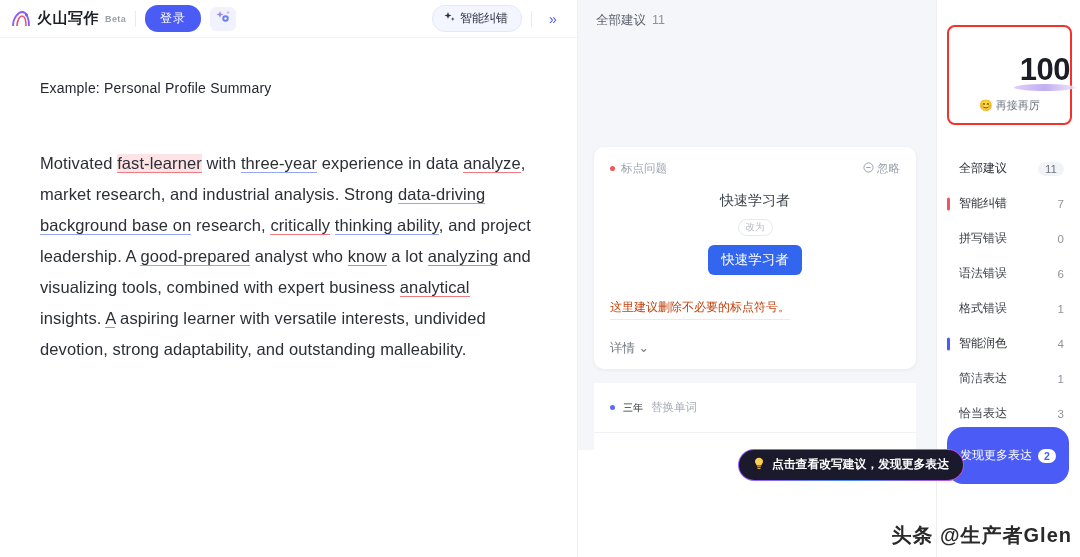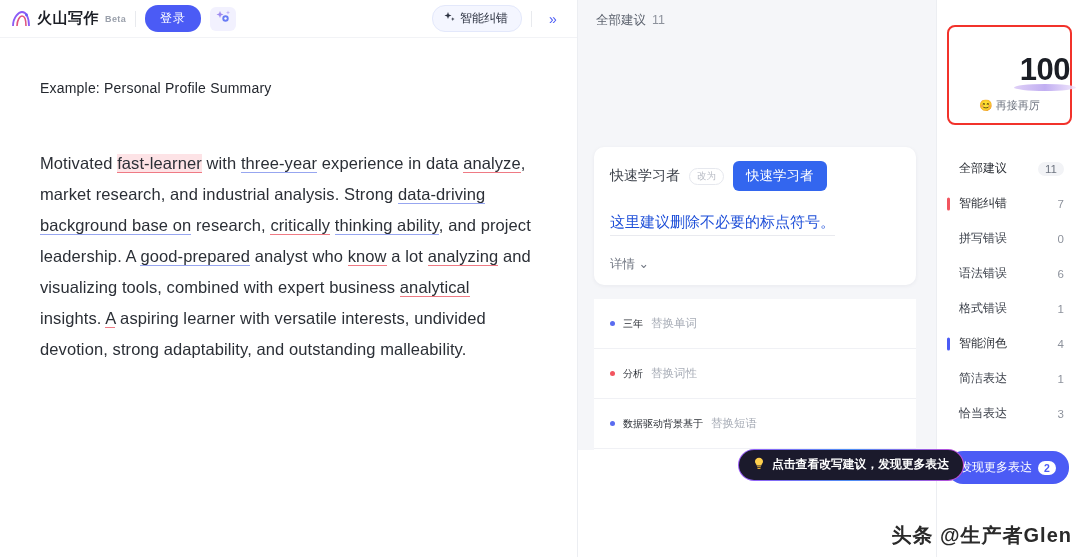--- a/index.html
+++ b/index.html
@@ -91,32 +91,32 @@
     display: flex; align-items: center; justify-content: space-between;
     margin-bottom: 16px;
   }
   .card-tag { display: flex; align-items: center; gap: 6px; font-size: 11.5px; color: #9ca2ad; }
   .dot { width: 5px; height: 5px; border-radius: 50%; background: #f2555f; }
   .dot-blue { background: #5a6cf0; }
   .ignore {
     display: flex; align-items: center; gap: 3px;
     font-size: 11.5px; color: #9ca2ad; cursor: pointer;
   }
-  .repl-row { display: flex; align-items: center; gap: 9px; margin-bottom: 22px; }
+  .repl-row { display: flex; align-items: center; gap: 9px; margin-bottom: 22px; flex-direction: column; }
   .repl-from { font-size: 14px; color: #3a3f48; }
   .arrow-pill {
     border: 1px solid #e6e8ee; border-radius: 9px; padding: 1px 7px;
     font-size: 9.5px; color: #b6bac3;
   }
   .repl-to {
     background: #3366ef; color: #fff; font-size: 13.5px;
     border-radius: 6px; padding: 6px 13px; cursor: pointer;
   }
   .card-desc {
-    font-size: 15px; color: #1d4ed8; border-bottom: 1px solid #e9eaef;
+    font-size: 12px; color: #c2410c; border-bottom: 1px solid #e9eaef;
     padding-bottom: 3px; display: inline-block; margin-bottom: 20px;
   }
   .card-more { font-size: 12.5px; color: #6f7581; cursor: pointer; }
   .sugg-item {
     margin: 0 20px 0 16px; background: #fff;
     padding: 17px 16px; display: flex; align-items: center; gap: 8px;
     border-bottom: 1px solid #f0f1f5; cursor: pointer;
   }
   .sugg-item.first { border-radius: 0; margin-top: 14px; }
   .si-word { font-size: 10px; color: #2b2f36; }
@@ -170,21 +170,21 @@
   .side-row.group { font-weight: 500; color: #2b2f36; }
   .bar {
     position: absolute; left: 10px; top: 50%; transform: translateY(-50%);
     width: 3px; height: 13px; border-radius: 2px;
   }
   .bar-red { background: #f2555f; }
   .bar-blue { background: #4b5bf5; }
   .discover-btn {
     position: absolute; left: 10px; bottom: 73px;
     width: 122px; background: #4b5bf5; color: #fff; border: none;
-    border-radius: 16px; padding: 8px 0; font-size: 12px; cursor: pointer;
+    border-radius: 16px; padding: 20px 0; font-size: 12px; cursor: pointer;
     display: flex; align-items: center; justify-content: center; gap: 6px;
   }
   .discover-btn .pill {
     background: #fff; color: #4b5bf5; border-radius: 9px;
     font-size: 10.5px; padding: 1px 6px; font-weight: 600;
   }
   .watermark {
     position: absolute; right: 8px; bottom: 8px;
     font-size: 20px; font-weight: 700; color: #2a2a2a;
     letter-spacing: 1px; white-space: nowrap; z-index: 40;
@@ -244,20 +244,35 @@
   </div>
 
   <div class="sugg-pane">
     <div class="sugg-head">
       <span>全部建议</span><span class="count">11</span>
     </div>
 
     <div style="height:106px"></div>
 
     <div class="card">
+      <div class="card-top">
+        <div class="card-tag">
+          <span class="dot"></span>
+          <span>标点问题</span>
+        </div>
+        <div class="ignore">
+          <span>
+            <svg width="11" height="11" viewBox="0 0 11 11">
+                <circle cx="5.5" cy="5.5" r="4.6" fill="none" stroke="#9ca2ad" stroke-width="1"></circle>
+                <line x1="3.3" y1="5.5" x2="7.7" y2="5.5" stroke="#9ca2ad" stroke-width="1"></line>
+              </svg>
+          </span>
+          <span>忽略</span>
+        </div>
+      </div>
       <div class="repl-row">
         <span class="repl-from">快速学习者</span>
         <span class="arrow-pill">改为</span>
         <span class="repl-to">快速学习者</span>
       </div>
       <div class="card-desc">这里建议删除不必要的标点符号。</div>
       <div class="card-more">
         <span>详情</span>
         <span> ⌄</span>
       </div>

